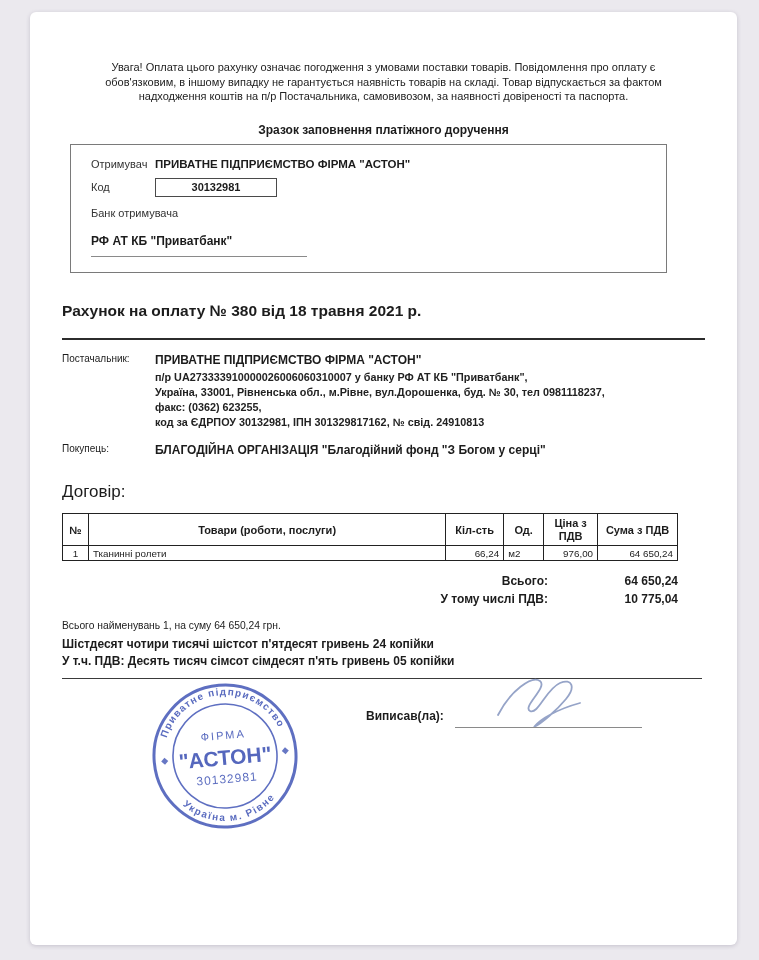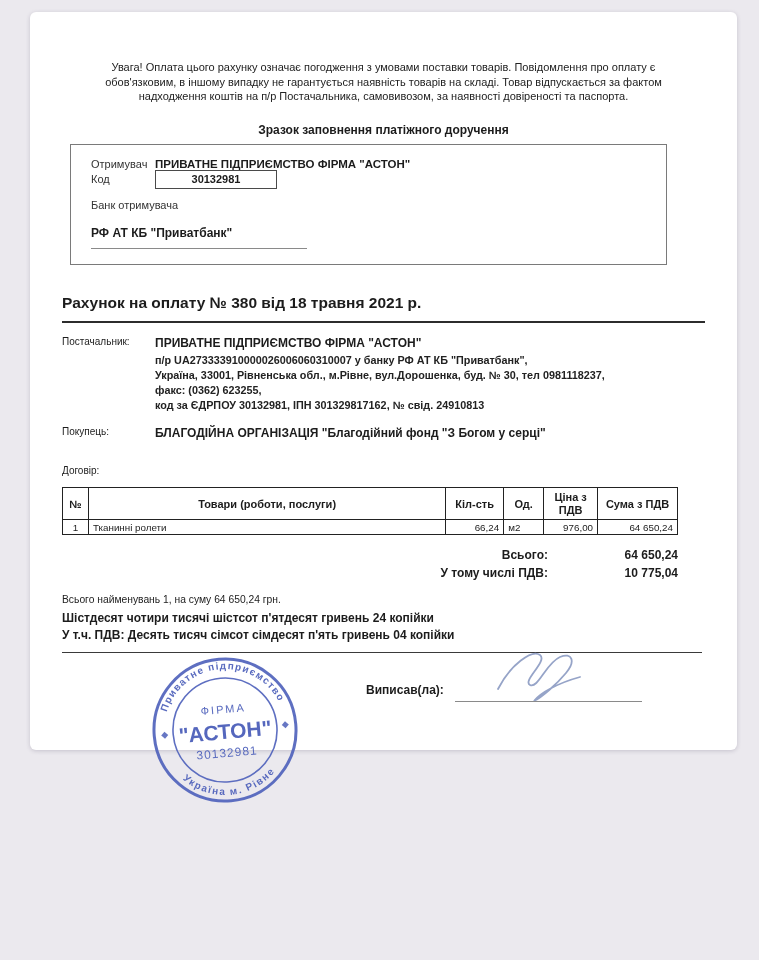--- a/index.html
+++ b/index.html
@@ -5,21 +5,21 @@
   * { margin:0; padding:0; box-sizing:border-box; }
   html,body { width:759px; height:960px; }
   body {
     background:#ebe9ee;
     font-family:"Liberation Sans","DejaVu Sans",sans-serif;
     color:#1c1c1c;
     overflow:hidden;
   }
   .page {
     position:absolute; left:30px; top:12px;
-    width:707px; height:738px;
+    width:707px; height:933px;
     background:#ffffff;
     border-radius:6px;
     box-shadow:0 1px 4px rgba(70,60,90,.22);
   }
   .content { position:relative; padding:48px 32px 0 32px; height:100%; }
 
   .warning {
     width:582px; margin:0 auto;
     font-size:11px; line-height:14.5px; text-align:center; color:#222;
   }
@@ -34,49 +34,49 @@
     font-size:11px;
   }
   .sb-row { display:flex; align-items:center; }
   .sb-label { width:64px; color:#333; flex:none; }
   .sb-bold { font-weight:bold; font-size:11.5px; }
   .code-box {
     width:122px; height:19px; border:1.5px solid #4a4a4a;
     display:flex; align-items:center; justify-content:center;
     font-weight:bold; font-size:11px;
   }
-  .sb-row1 { margin-bottom:0; }
+  .sb-row1 { margin-bottom:8px; }
   .sb-row2 { margin-bottom:10px; }
   .sb-split { display:flex; justify-content:space-between; align-items:flex-start; }
   .sb-left { width:216px; }
   .sb-right { width:302px; margin-right:26px; text-align:center; }
   .bank-label { color:#333; margin-bottom:15px; }
   .credit-label { color:#333; margin-bottom:4px; }
   .bank-name {
     font-weight:bold; font-size:12px;
     border-bottom:1.5px solid #8a8a8a; padding-bottom:8px;
   }
   .iban-box {
     height:20px; border:1.5px solid #4a4a4a;
     display:flex; align-items:center; justify-content:center;
     font-weight:bold; font-size:11px; letter-spacing:.2px;
   }
 
   .invoice-title {
     margin-top:29px;
     font-size:15.5px; font-weight:bold;
-    padding-bottom:9px; border-bottom:2px solid #2c2c2c;
+    padding-bottom:18px; border-bottom:2px solid #2c2c2c;
   }
 
   .party { display:flex; margin-top:13px; }
   .party-label { width:93px; flex:none; font-size:10px; }
   .party-name { font-weight:bold; font-size:12px; }
   .party-details { margin-top:3px; font-size:10.8px; line-height:15.2px; color:#222;font-weight:bold; }
 
-  .contract-label { margin-top:25px; font-size:10px; }
+  .contract-label { margin-top:25px; font-size:17px; }
 
   table.items {
     margin-top:11px; width:616px;
     border-collapse:collapse;
     border:1.5px solid #222;
   }
   table.items th {
     border:1px solid #222; border-bottom:1.5px solid #222;
     font-size:11px; font-weight:bold; text-align:center;
     padding:3px 2px; line-height:12.5px;
@@ -191,21 +191,21 @@
       <div class="totals-row">
         <span class="totals-label">У тому числі ПДВ:</span>
         <span class="totals-value">10 775,04</span>
       </div>
     </div>
 
     <div class="summary">
       <div class="summary-items">Всього найменувань 1, на суму 64 650,24 грн.</div>
       <div class="summary-words">
         <div>Шістдесят чотири тисячі шістсот п'ятдесят гривень 24 копійки</div>
-        <div>У т.ч. ПДВ: Десять тисяч сімсот сімдесят п'ять гривень 04 копійки</div>
+        <div>У т.ч. ПДВ: Десять тисяч сімсот сімдесят п'ять гривень 05 копійки</div>
       </div>
     </div>
 
     <div class="rule"></div>
 
     <div class="footer">
 
       <div class="stamp-wrap">
         <svg width="170" height="150" viewBox="0 0 170 150">
           <g transform="rotate(-5 85 75)" fill="none" stroke="#4c5fba">

